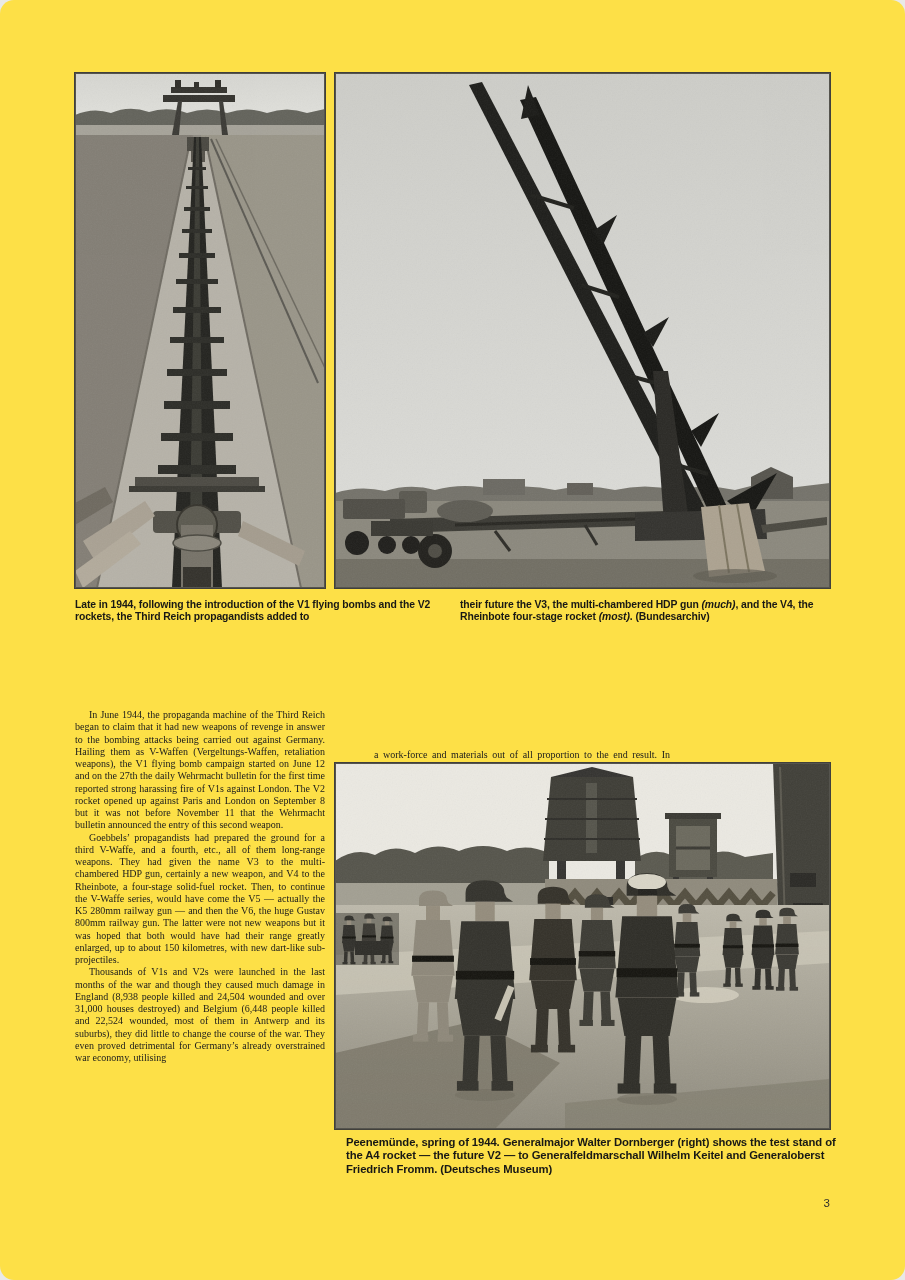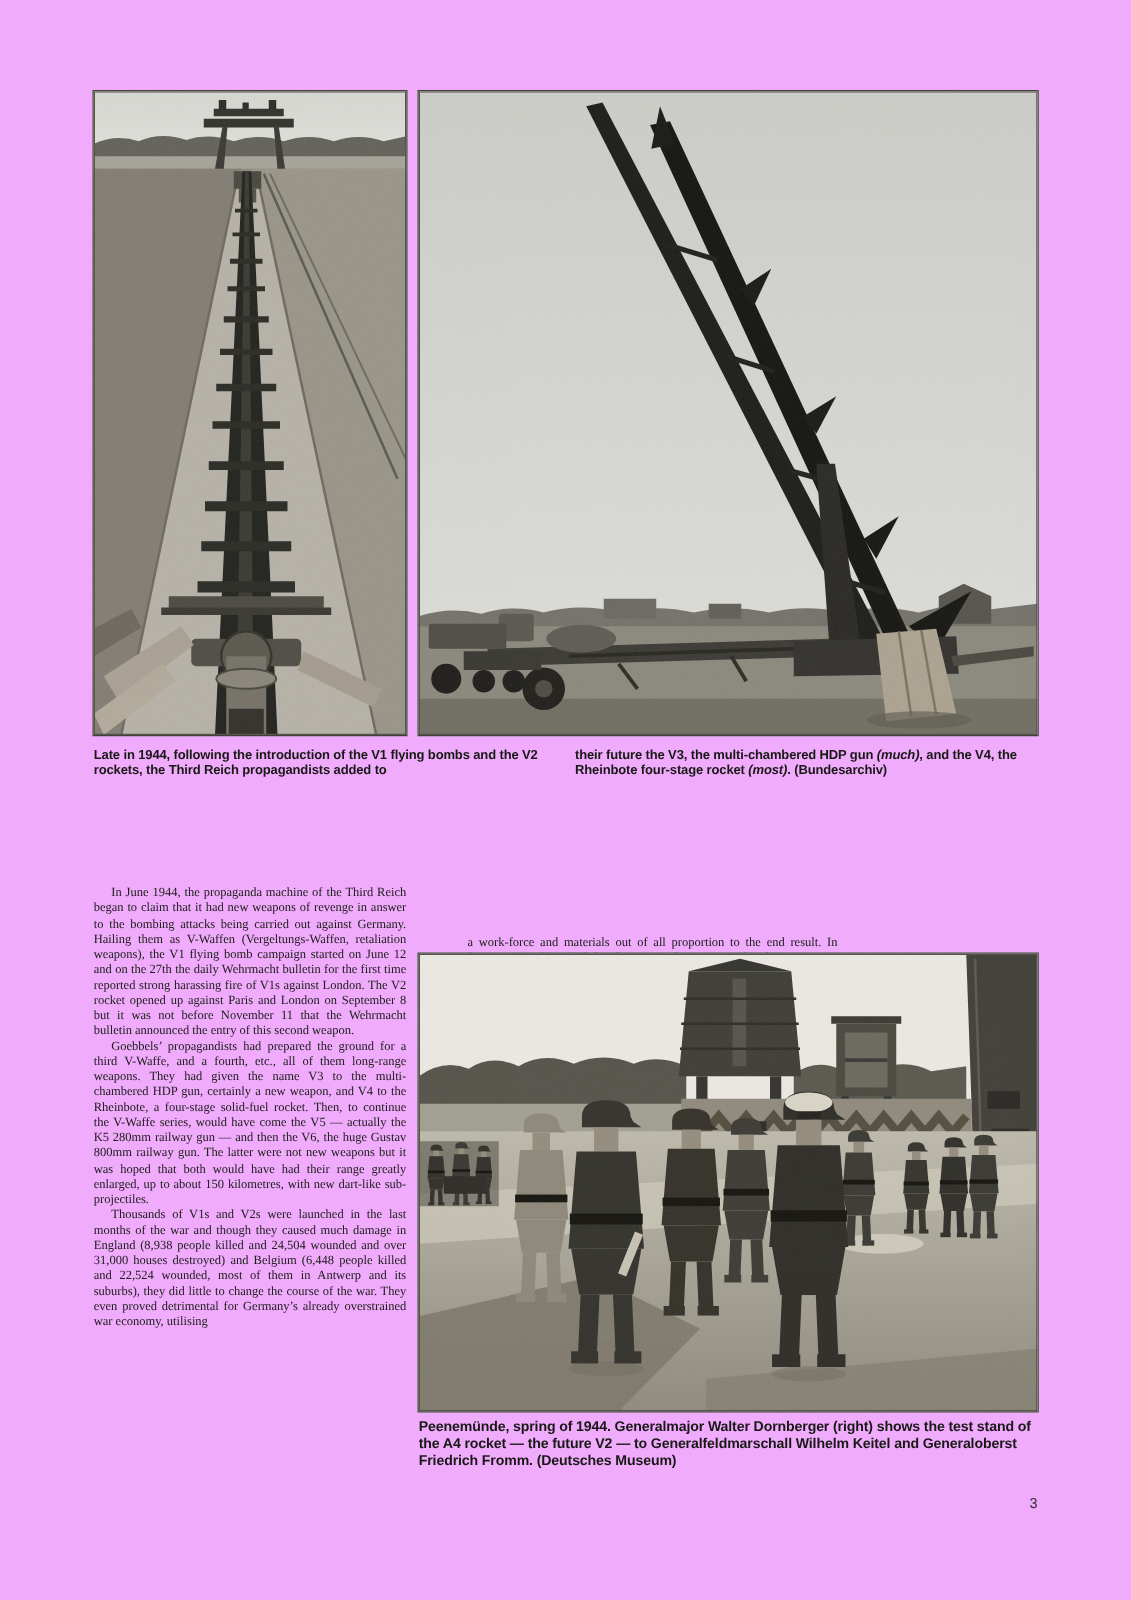--- a/index.html
+++ b/index.html
@@ -1,18 +1,18 @@
 <!DOCTYPE html>
 <html lang="en"><head>
 <meta charset="utf-8">
 <title>Document</title>
 <style>
   html,body{margin:0;padding:0;background:#e9e9e7;}
-  .page{position:relative;width:905px;height:1280px;margin:0 auto;background:#f0abfc;
-        font-family:"Liberation Serif",serif;overflow:hidden;color:#1d1d1a;}
+  .page{position:relative;width:905px;height:1280px;margin:0 auto;background:#fde047;
+        font-family:"Liberation Serif",serif;overflow:hidden;color:#1d1d1a;border-radius:14px;}
   figure.photo{position:absolute;margin:0;padding:0;border:1px solid #41403b;background:#d8d8d3;}
   figure.photo svg{display:block;}
   .caption{position:absolute;font-family:"Liberation Sans",sans-serif;font-weight:bold;
            font-size:10.4px;line-height:12.4px;color:#181815;letter-spacing:-0.1px;text-align:left;}
   .ital{font-style:italic;}
   .headline{position:absolute;left:73px;top:645px;margin:0;line-height:0;}
   .body-col{position:absolute;font-size:10px;line-height:12.25px;text-align:justify;color:#20201d;}
   .body-col p{margin:0;text-indent:14px;}
   .byline{position:absolute;left:656px;top:710px;line-height:0;}
   .cap-bottom{font-size:11.3px;line-height:13.4px;}
@@ -252,19 +252,19 @@
       <use href="#off" transform="translate(150,115) scale(2.16)" fill="#33322c"></use>
       <rect x="166" y="222" width="7" height="36" transform="rotate(22 169 240)" fill="#c7c2b2"></rect>
       <use href="#off" transform="translate(312,108) scale(2.26)" fill="#2e2d27"></use>
       <ellipse cx="312" cy="119" rx="19" ry="8" fill="#d9d5c6"></ellipse>
       <rect x="303" y="126" width="19" height="6" fill="#23221e"></rect>
       <rect x="0" y="0" width="495" height="366" filter="url(#grain3)" opacity="0.08"></rect>
       <rect x="0.5" y="0.5" width="494" height="365" fill="none" stroke="#55544e" stroke-width="1"></rect>
     </svg>
   </figure>
 
-  <div class="caption cap-bottom" style="left:335px;top:1136px;width:496px;">
+  <div class="caption cap-bottom" style="left:346px;top:1136px;width:496px;">
     <span>Peenemünde, spring of 1944. Generalmajor Walter Dornberger (right) shows the test stand of the A4 rocket — the future V2 — to Generalfeldmarschall Wilhelm Keitel and Generaloberst Friedrich Fromm. (Deutsches Museum)</span>
   </div>
 
   <div class="pageno">3</div>
 
 </div>
 
 </body></html>

